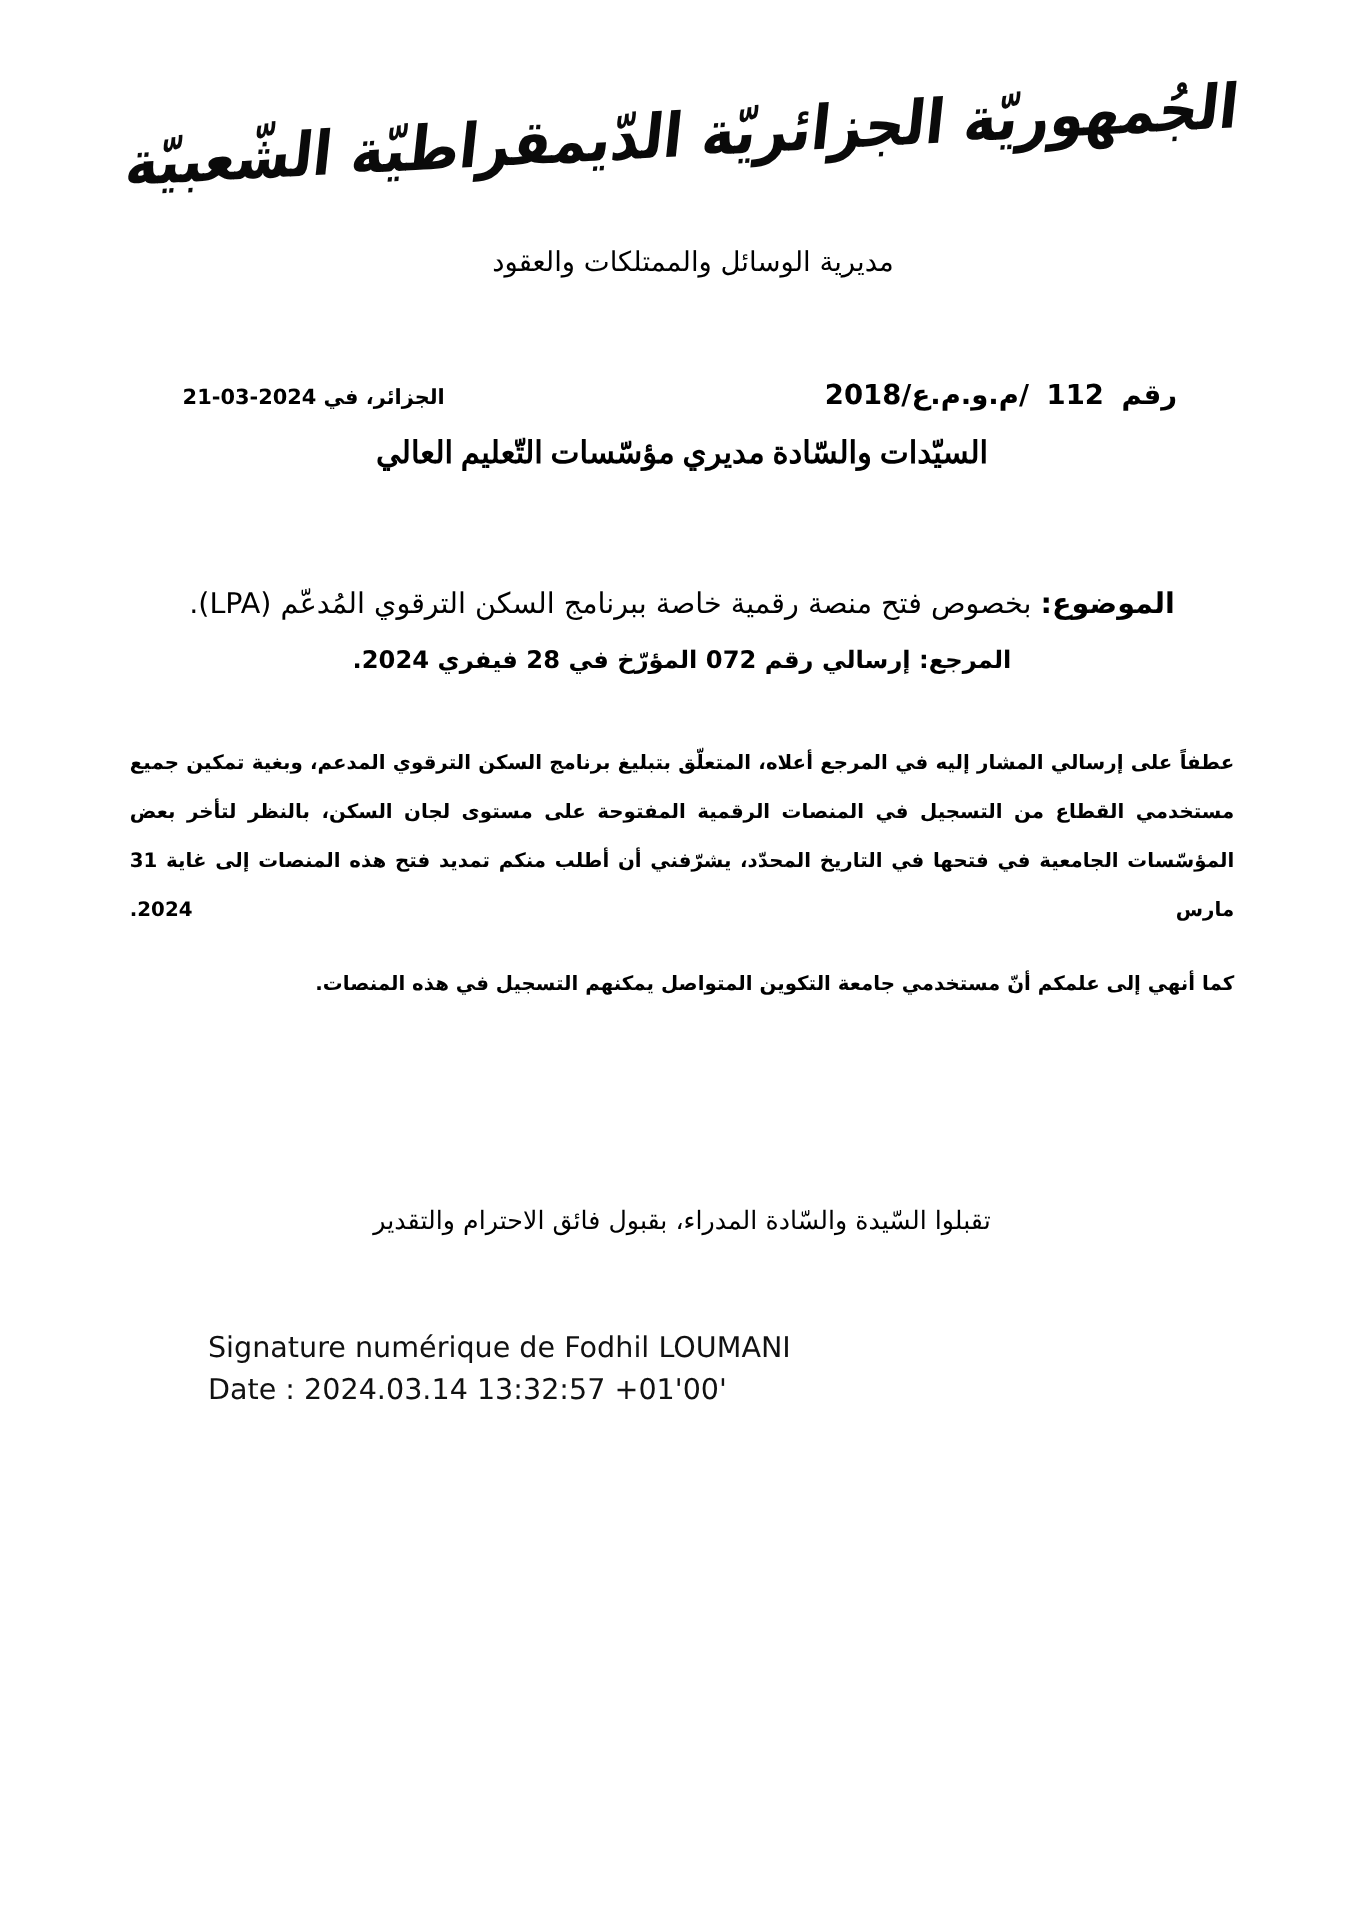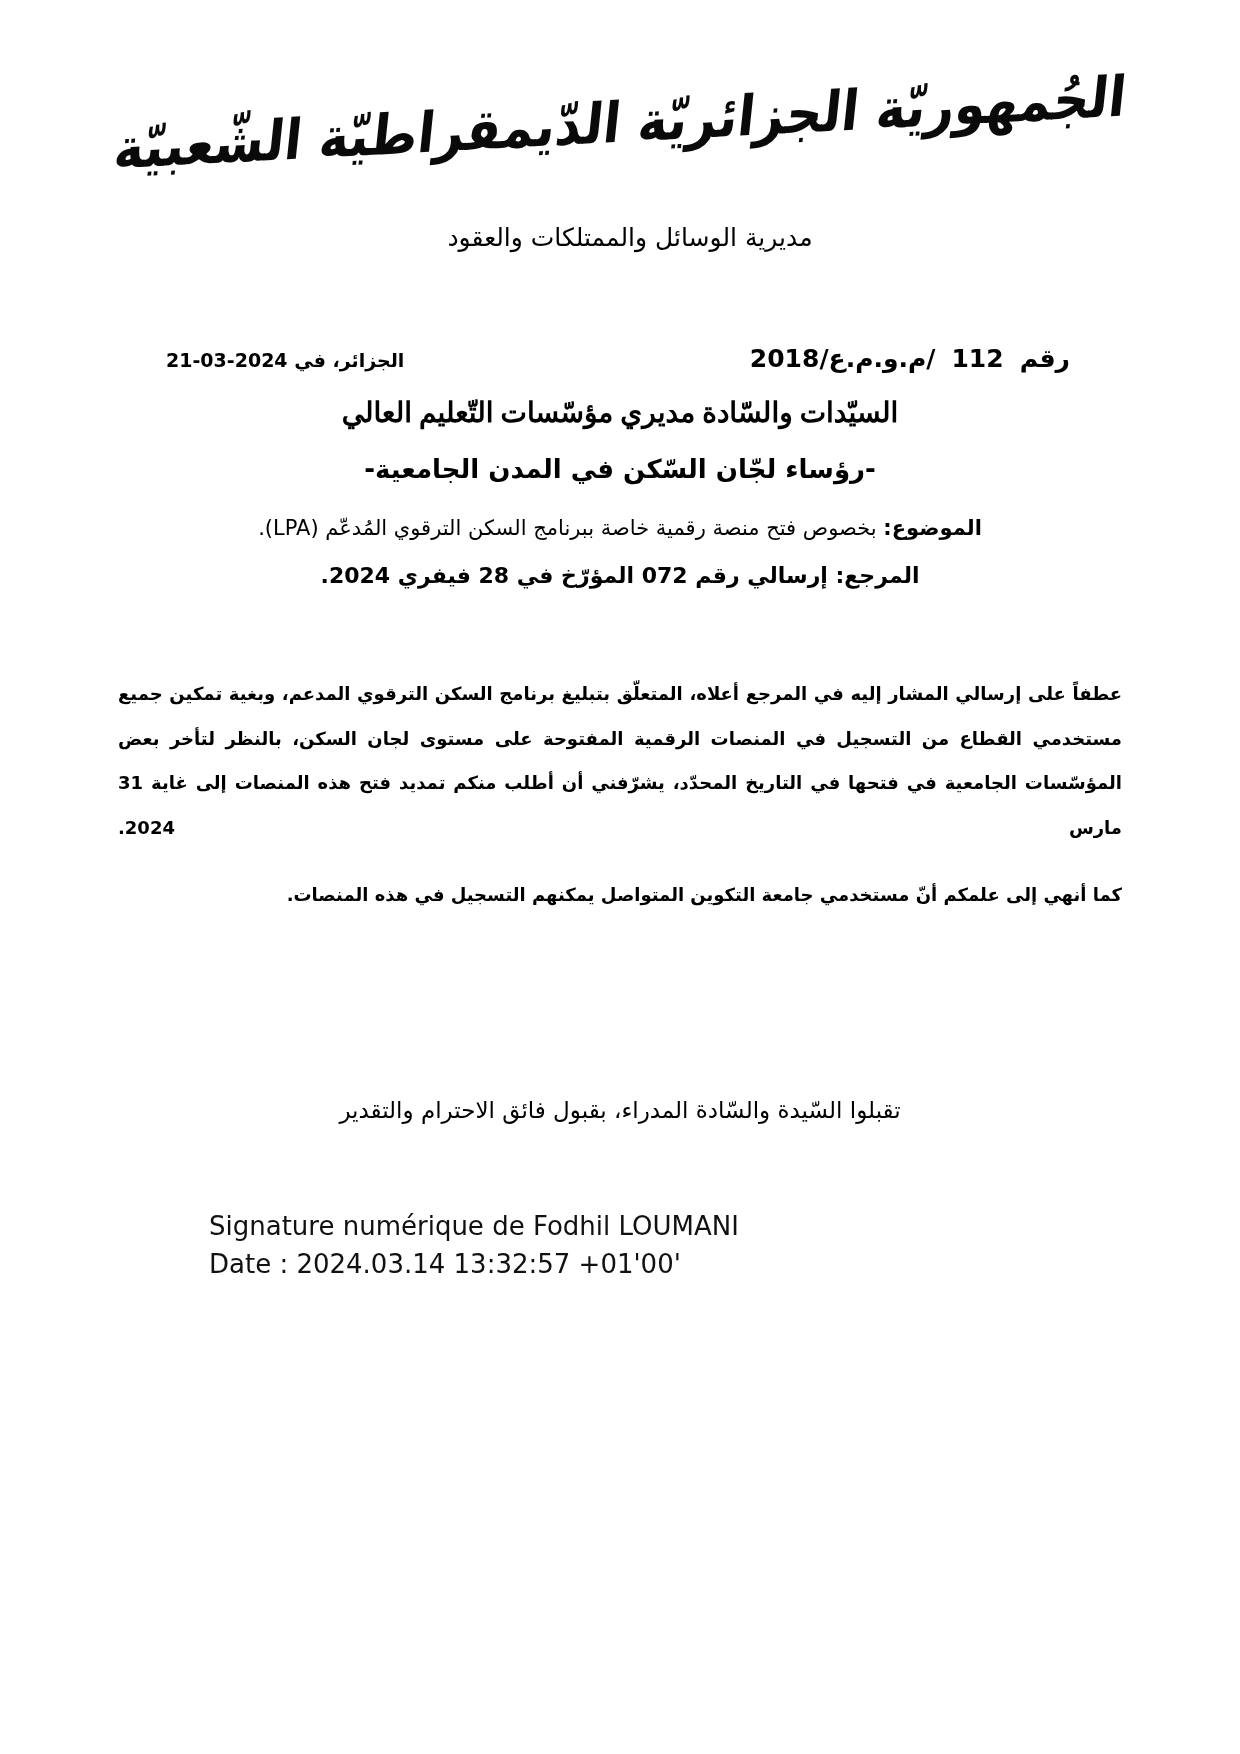--- a/index.html
+++ b/index.html
@@ -113,24 +113,25 @@
 
   
   .subject-block {
     position: absolute;
     top: 512px;
     left: 0;
     right: 0;
     text-align: center;
   }
   .subject-line {
-    font-size: 21px;
+    font-size: 26px;
     font-weight: 500;
     line-height: 1.6;
     unicode-bidi: plaintext;
+    margin-top: 17px;
   }
   .subject-line .label { font-weight: 700; }
   .reference-line {
     font-size: 22px;
     font-weight: 700;
     line-height: 1.6;
     margin-top: 12px;
     unicode-bidi: plaintext;
   }
 
@@ -163,21 +164,21 @@
     text-align: center;
     font-size: 23px;
     line-height: 1.6;
     letter-spacing: 0.4px;
   }
 
   
   .signature-block {
     position: absolute;
     top: 1208px;
-    left: 209px;
+    left: 189px;
     direction: ltr;
     text-align: left;
     font-family: "DejaVu Sans", "Liberation Sans", sans-serif;
     font-size: 26px;
     line-height: 1.45;
     color: #111111;
     font-weight: 400;
   }
   .signature-block .sig-line { white-space: nowrap; }
 
@@ -208,21 +209,20 @@
 
   <div class="ref-row">
     <div class="ref-number">
       <span>رقم</span><span class="num-gap"></span><span>112</span><span class="num-gap"></span><span>/م.و.م.ع/2018</span>
     </div>
     <div class="place-date">الجزائر، في 2024-03-21</div>
   </div>
 
   <div class="addressee">
     <div class="addressee-line-1">السيّدات والسّادة مديري مؤسّسات التّعليم العالي</div>
-    <div class="addressee-line-2">-رؤساء لجّان السّكن في المدن الجامعية-</div>
   </div>
 
   <div class="subject-block">
     <div class="subject-line">
       <span class="label">الموضوع:</span>
       <span>بخصوص فتح منصة رقمية خاصة ببرنامج السكن الترقوي المُدعّم (LPA).</span>
     </div>
     <div class="reference-line">
       <span class="label">المرجع:</span>
       <span>إرسالي رقم 072 المؤرّخ في 28 فيفري 2024.</span>

